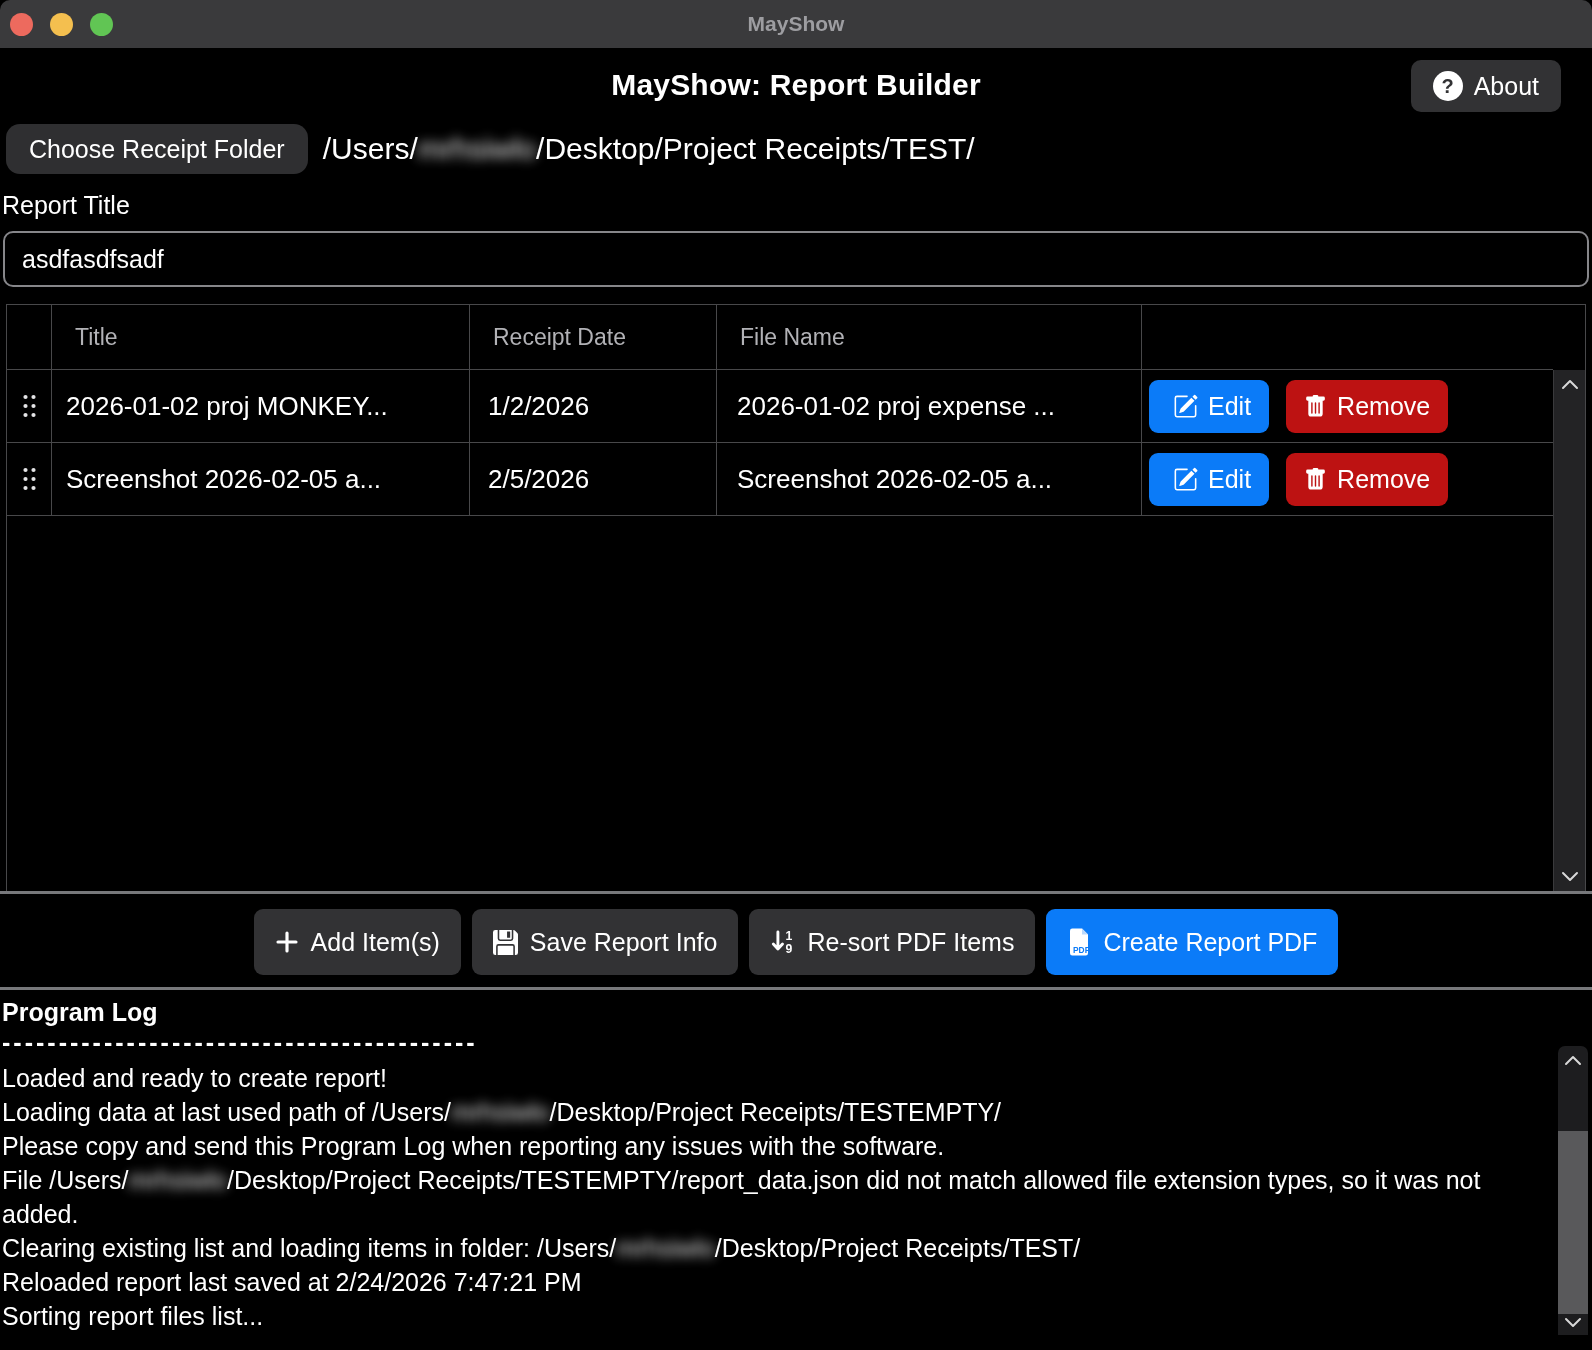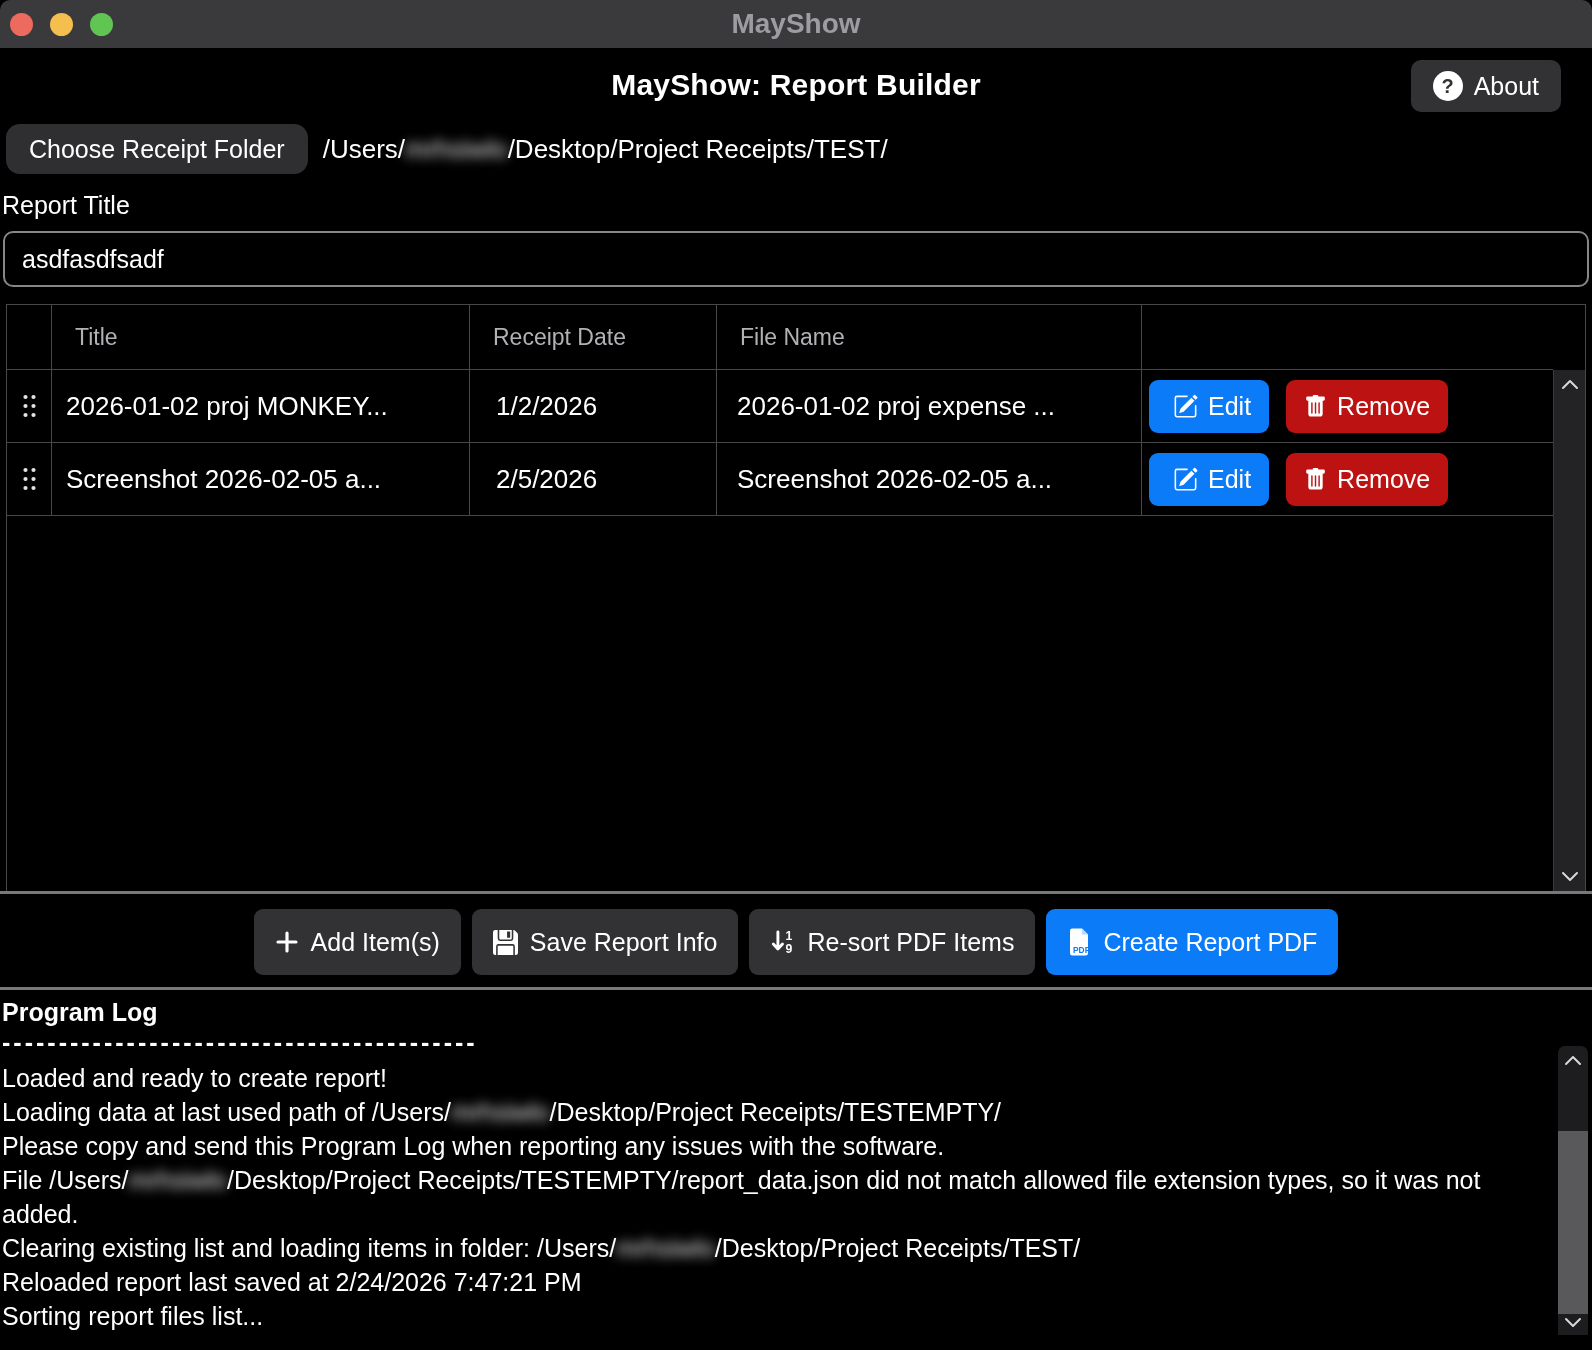--- a/index.html
+++ b/index.html
@@ -13,41 +13,41 @@
     font-size:25px;
   }
   
   .titlebar{
     height:48px; background:var(--titlebar); border-radius:10px 10px 0 0;
     position:relative; display:flex; align-items:center; justify-content:center;
   }
   .lights{position:absolute; left:10px; top:13px; display:flex; gap:17px;}
   .light{width:23px; height:23px; border-radius:50%;}
   .light.red{background:#ed6a5e;} .light.yellow{background:#f4bf4f;} .light.green{background:#61c554;}
-  .titlebar-title{color:#9d9da1; font-weight:700; font-size:28px;}
+  .titlebar-title{color:#9d9da1; font-weight:700; font-size:21px;}
   
   .header-row{position:relative; height:74px; display:flex; align-items:center; justify-content:center;}
   .app-title{font-size:30px; font-weight:700; letter-spacing:.2px;}
   .about-btn{
     position:absolute; right:31px; top:12px; height:52px; padding:0 22px;
     background:var(--btngray); border:none; border-radius:10px; color:#fff;
     font-size:25px; display:flex; align-items:center; gap:11px; cursor:pointer;
     font-family:inherit;
   }
   .qmark{
     width:30px; height:30px; border-radius:50%; background:#fff; color:#323234;
     display:flex; align-items:center; justify-content:center; font-weight:700; font-size:20px;
   }
   
   .folder-row{display:flex; align-items:center; margin:2px 0 0 6px; height:50px;}
   .choose-btn{
     height:50px; padding:0 23px; background:#2f2f31; border:none; border-radius:14px;
     color:#fff; font-size:25px; cursor:pointer; font-family:inherit;
   }
-  .folder-path{margin-left:15px; font-size:26px; white-space:nowrap;}
+  .folder-path{margin-left:15px; font-size:30px; white-space:nowrap;}
   .redacted{filter:blur(6px); opacity:.92;}
   
   .rt-label{margin:17px 0 11px 2px; font-size:25px;}
   .rt-input{
     display:block; width:1586px; margin:0 3px; height:56px; background:#000; color:#fff;
     border:2px solid #86868a; border-radius:10px; font-size:25px; padding:0 17px;
     font-family:inherit; outline:none;
   }
   
   .table-wrap{
@@ -66,21 +66,21 @@
     display:flex; align-items:center; padding-left:23px;
     color:#b2b2b6; font-size:23px; border-left:1px solid #48484a;
   }
   .th.first{border-left:none;}
   .td{
     display:flex; align-items:center; font-size:26px; overflow:hidden;
     white-space:nowrap; border-left:1px solid #48484a;
   }
   .td.handle{border-left:none; justify-content:center;}
   .td.c-title{padding-left:14px;}
-  .td.c-date{padding-left:26px;}
+  .td.c-date{padding-left:18px;}
   .td.c-file{padding-left:20px;}
   .td.c-actions{padding-left:7px; gap:17px;}
   .row-btn{
     height:53px; border:none; border-radius:9px; color:#fff; font-size:25px;
     display:flex; align-items:center; gap:10px; padding:0 18px; cursor:pointer;
     font-family:inherit; flex:none;
   }
   .edit-btn{background:var(--accent);padding-left:24px;}
   .remove-btn{background:var(--danger);}
   .t-scroll{

